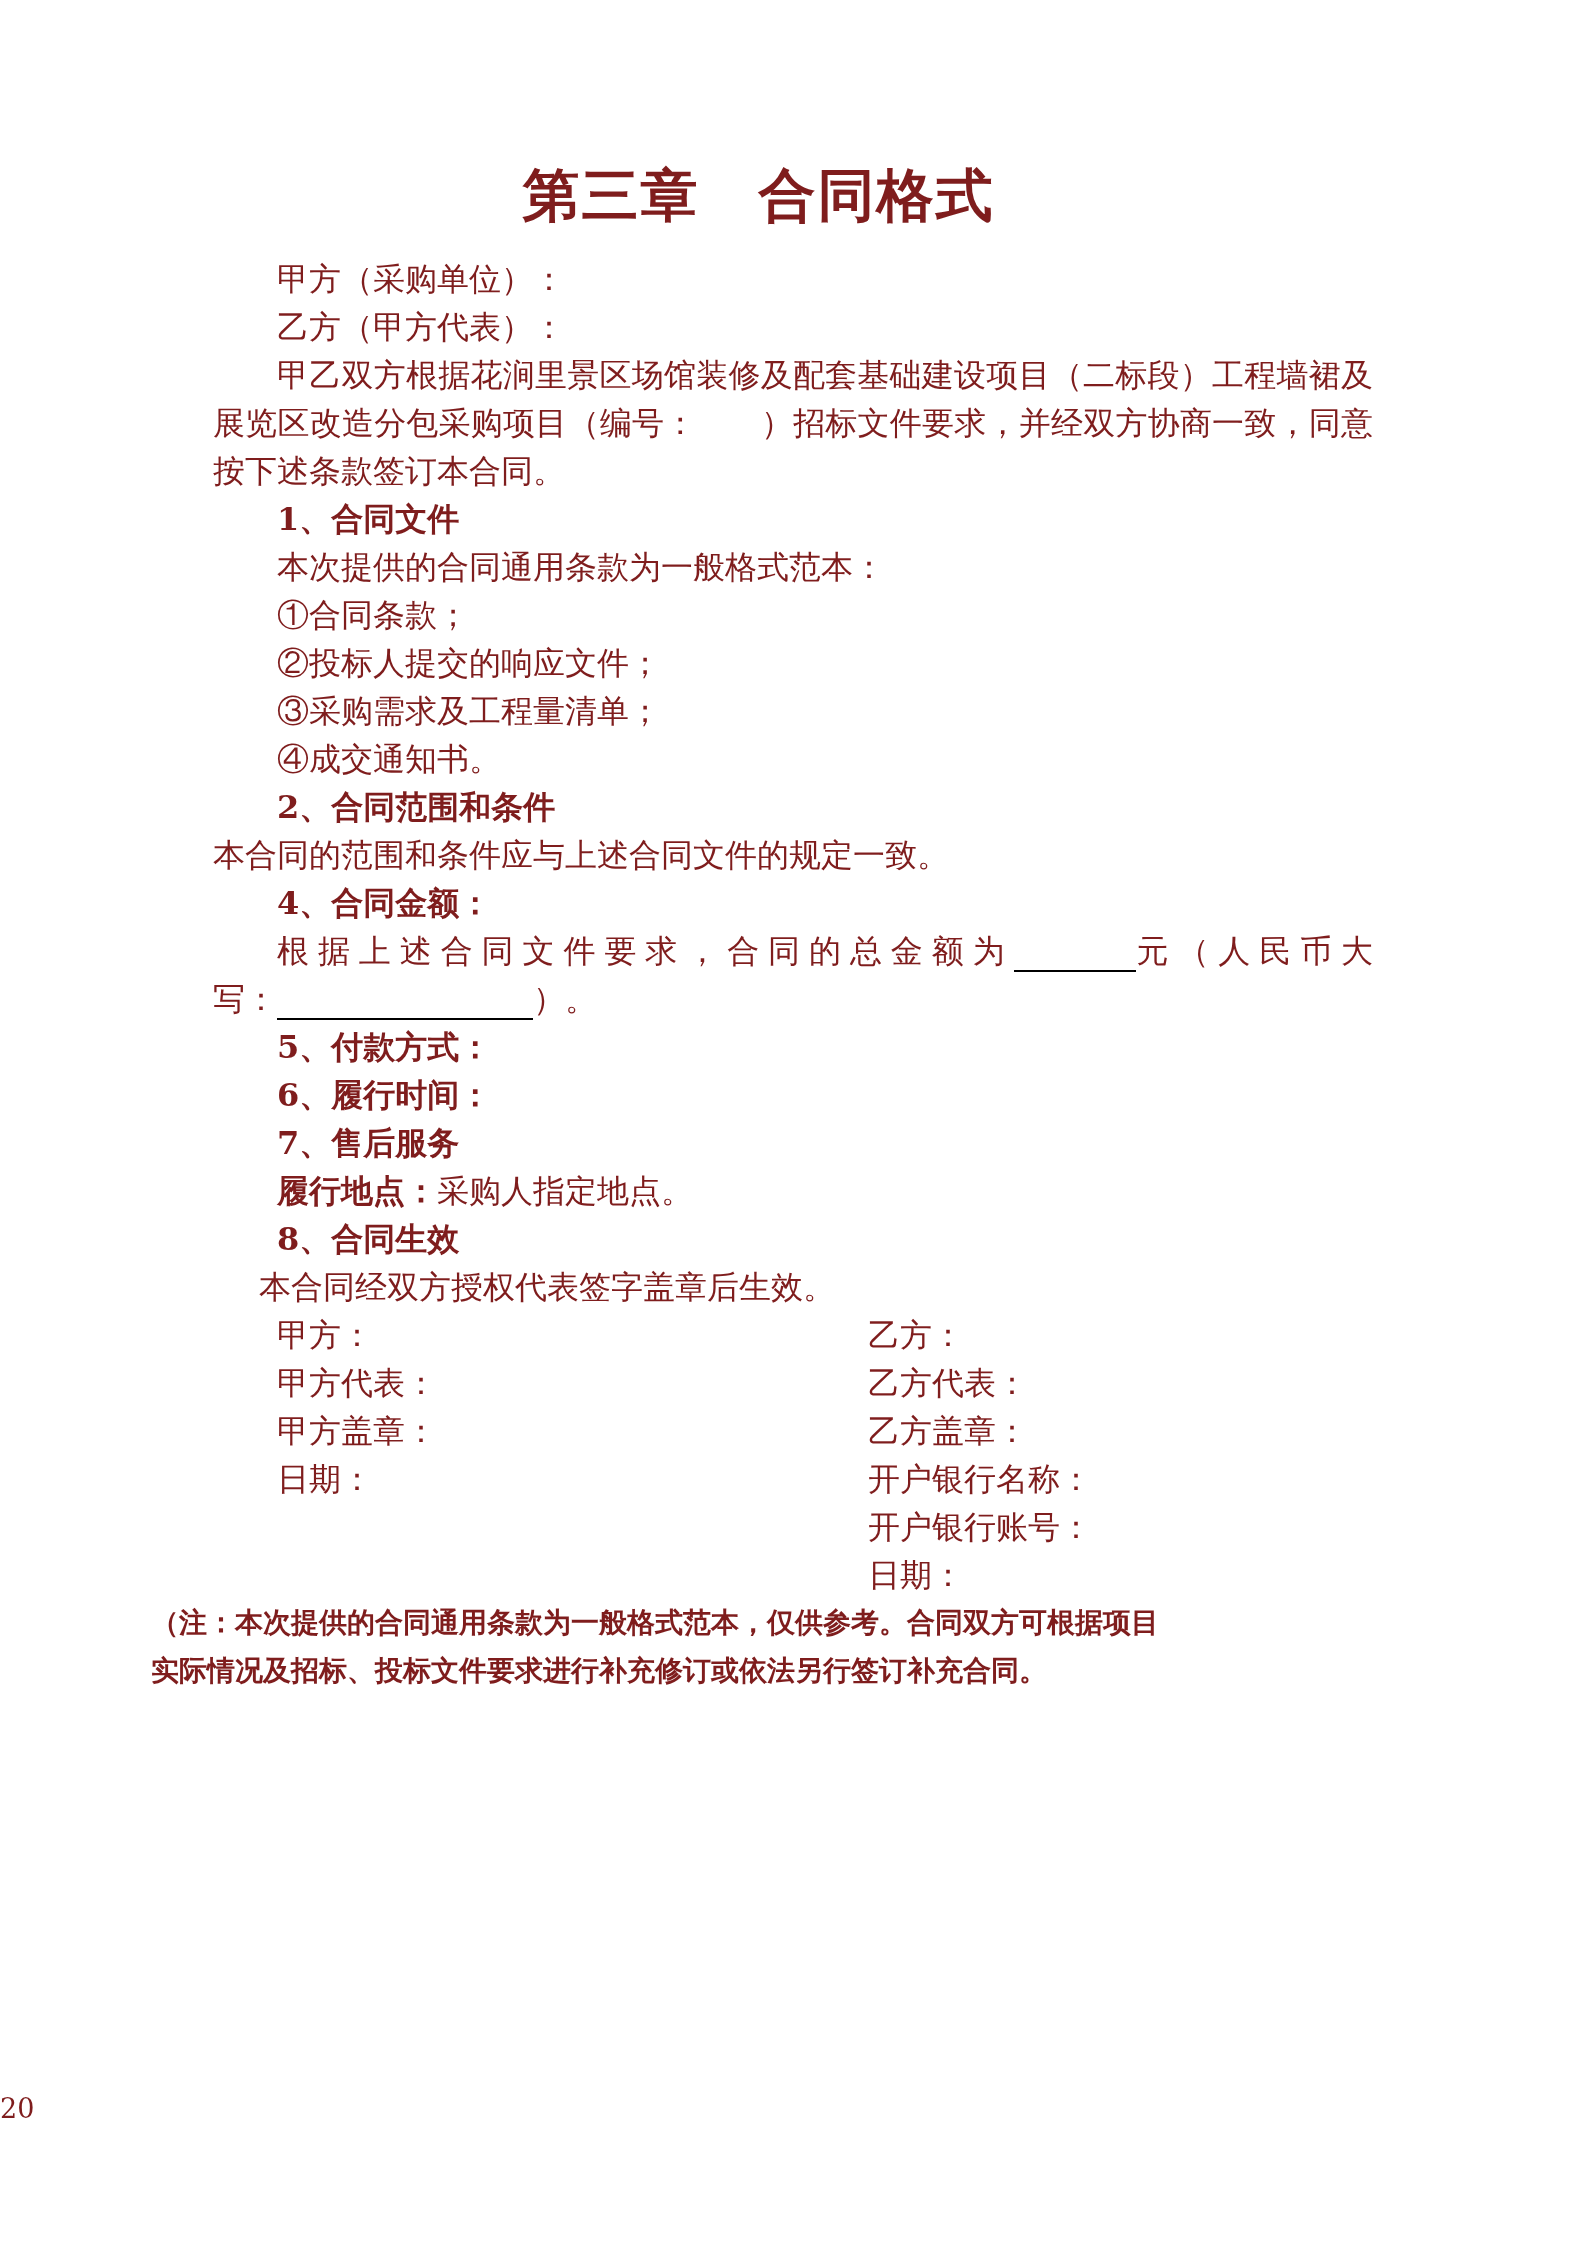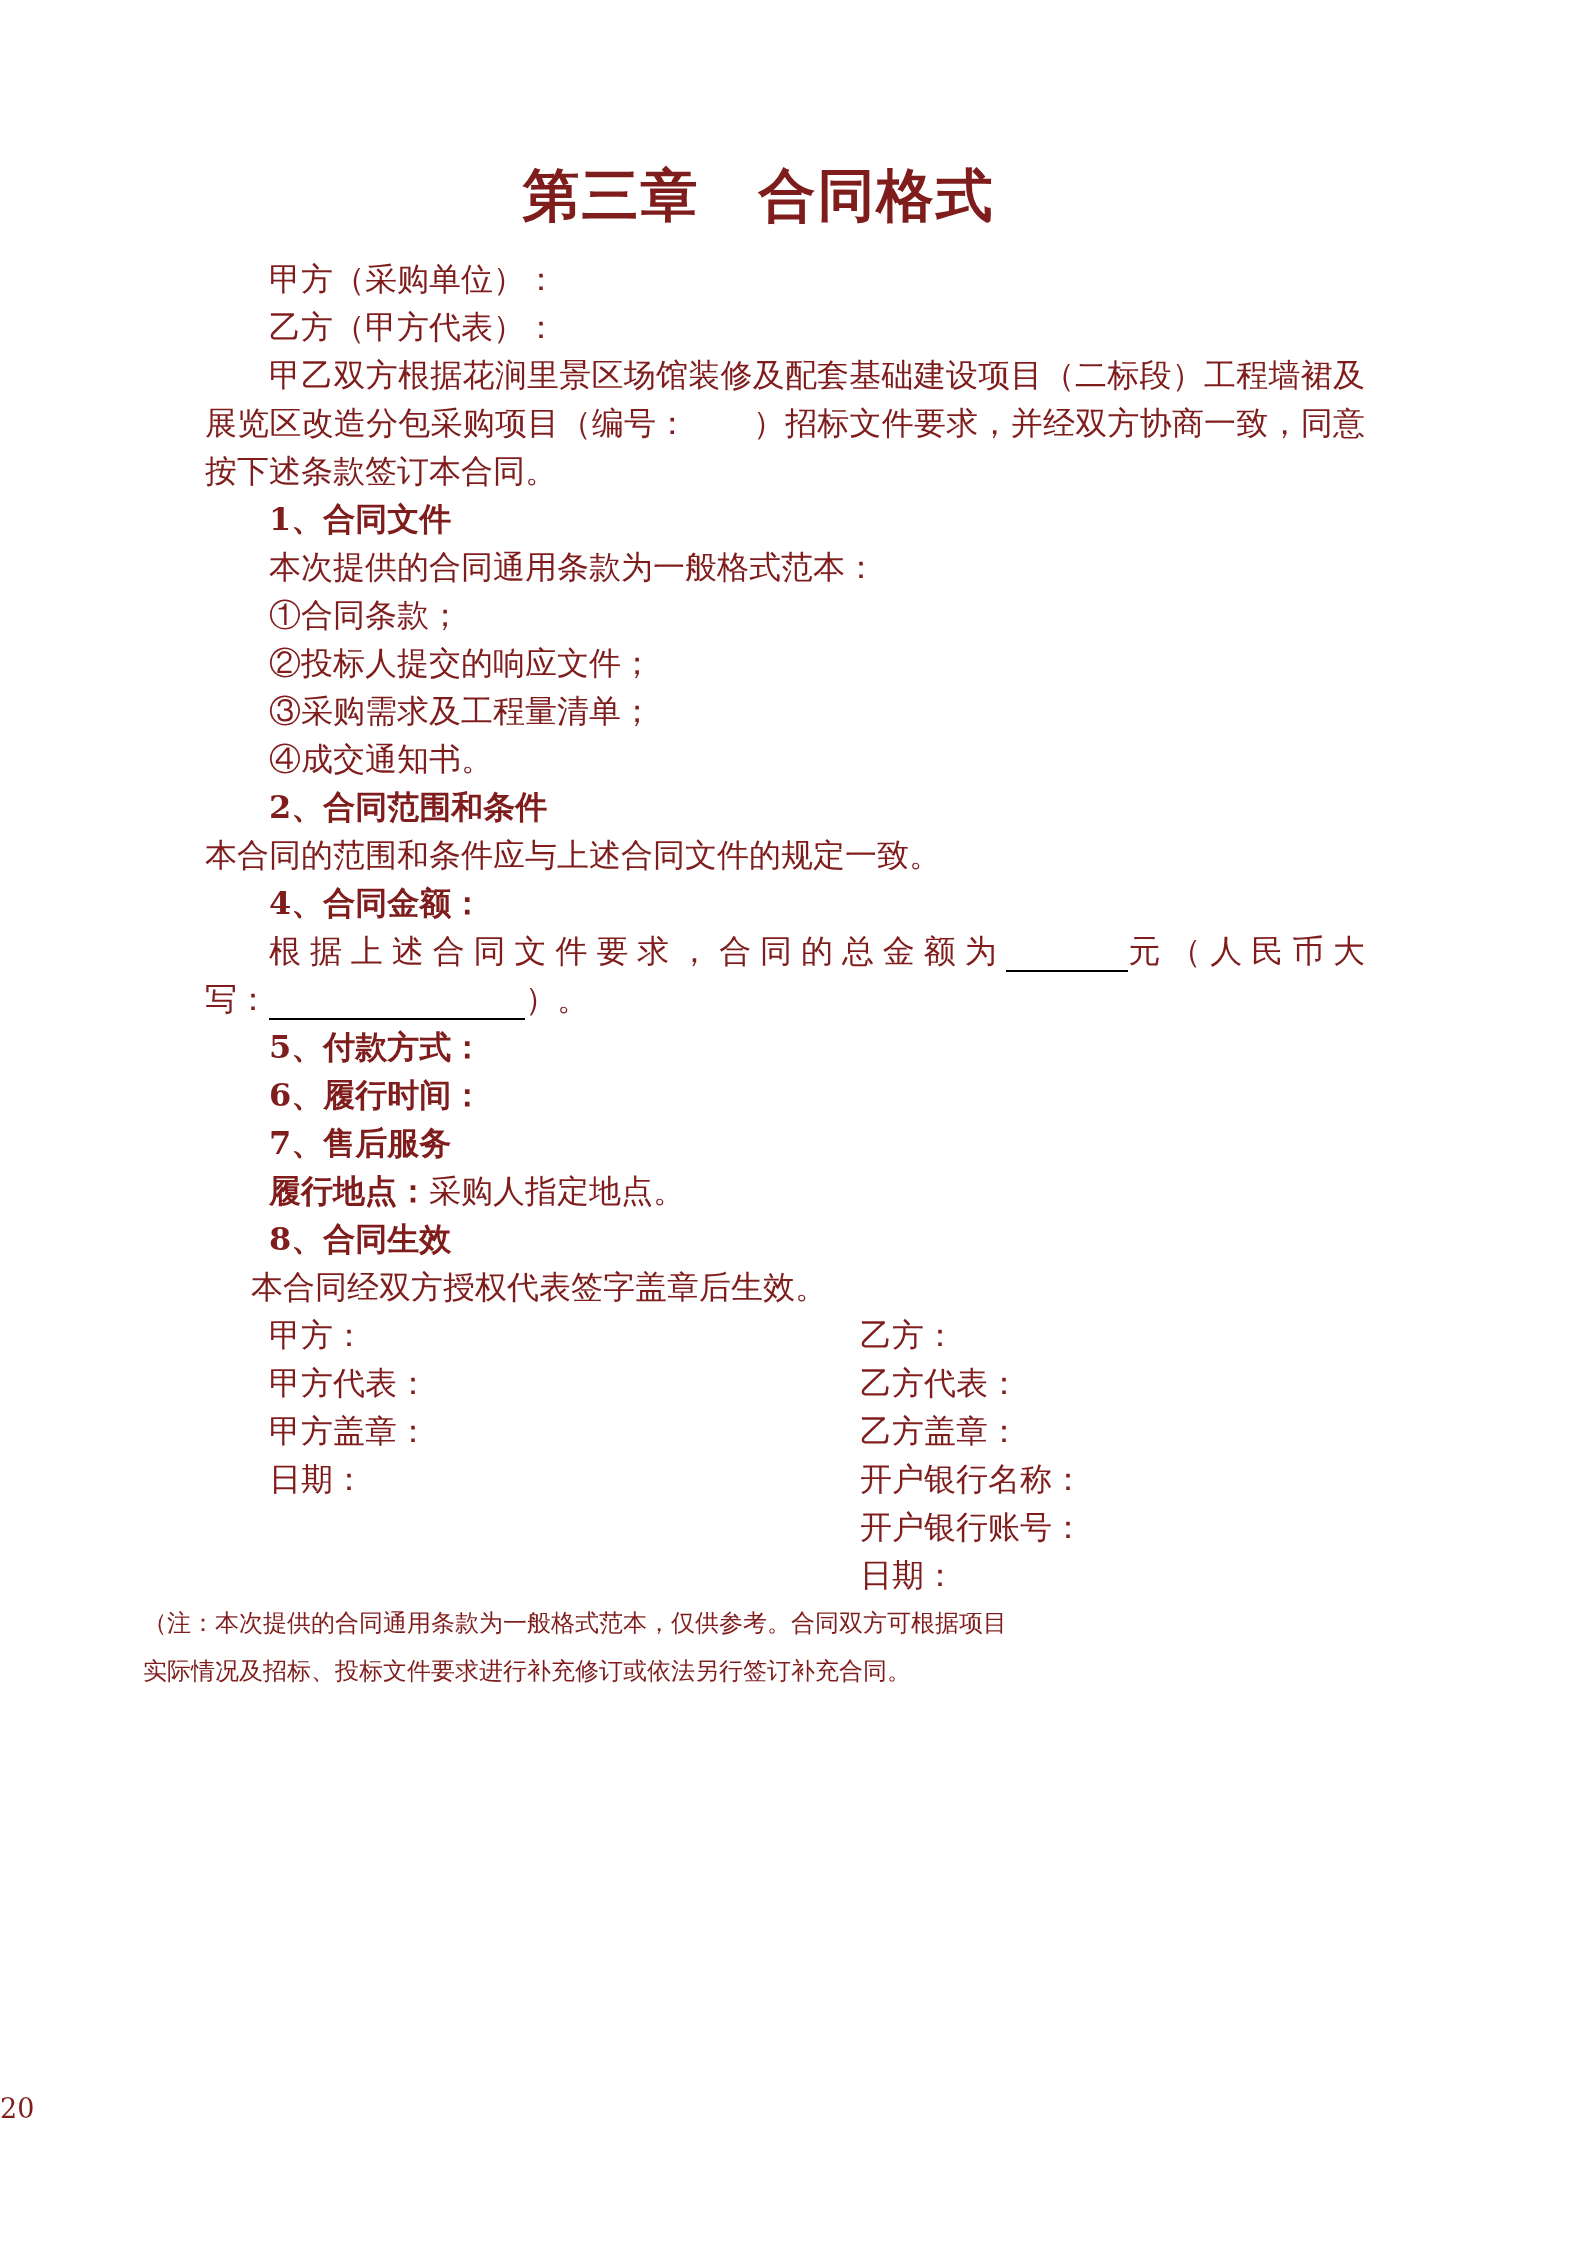--- a/index.html
+++ b/index.html
@@ -16,21 +16,21 @@
     position:absolute;
     top:158px; left:0; width:1587px;
     text-align:center;
     font-size:57px; font-weight:bold;
     letter-spacing:2px;
     transform:translateX(-35px);
     white-space:nowrap;
   }
   .content {
     position:absolute;
-    left:205px; top:255px;
+    left:213px; top:255px;
     width:1160px;
     font-size:32px;
     line-height:48px;
   }
   .line { height:48px; white-space:nowrap; }
   .ind2  { padding-left:64px; }
   .ind15 { padding-left:46px; }
   .just  {
     white-space:normal;
     text-align:justify;
@@ -40,22 +40,22 @@
   .u { border-bottom:2px solid #000; }
   .sig-row { display:flex; height:48px; }
   .sig-left {
     width:655px; padding-left:64px;
     box-sizing:border-box; white-space:nowrap;
   }
   .sig-right { flex:1; white-space:nowrap; }
   .note {
     margin-left:-62px;
     width:1296px;
-    font-size:24px;
-    font-weight:normal;
+    font-size:28px;
+    font-weight:bold;
     line-height:48px;
   }
   .note-line { height:48px; white-space:nowrap; }
   .page-number {
     position:absolute;
     top:2093px; left:0; width:1587px;
     font-size:27px;
   }
 </style>
 </head>

